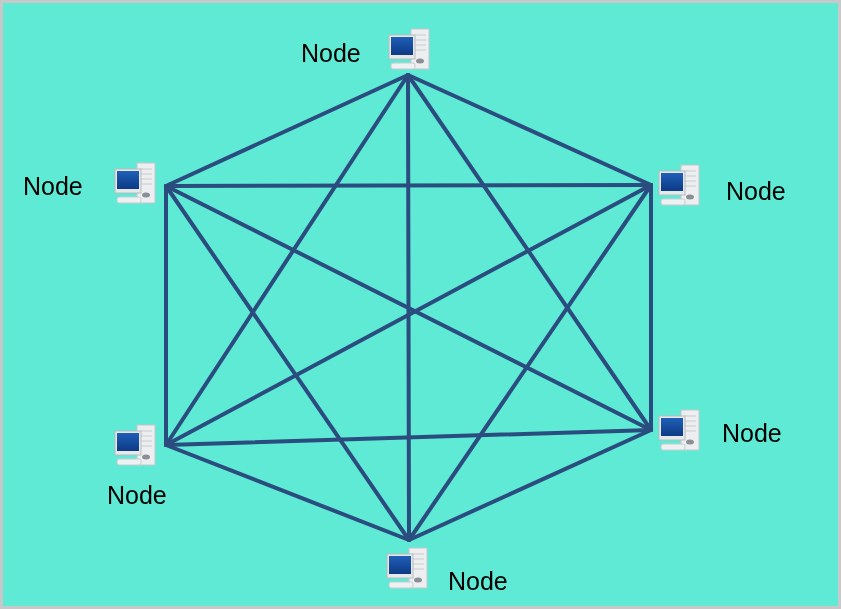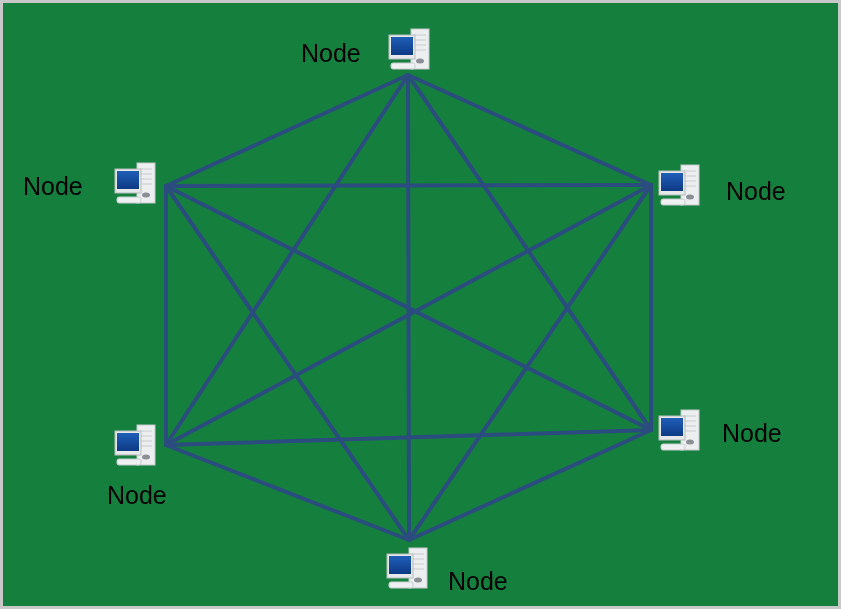--- a/index.html
+++ b/index.html
@@ -1,21 +1,21 @@
 <!DOCTYPE html>
 <html><head>
 <meta charset="utf-8">
 <style>
   html, body { margin: 0; padding: 0; background: #ffffff; }
   #stage {
     position: relative;
     width: 841px; height: 609px;
     box-sizing: border-box;
     border: 3px solid #c8c8c8;
-    background: #15803d;
+    background: #5eead4;
     overflow: hidden;
     font-family: "Liberation Sans", sans-serif;
   }
   #edges { position: absolute; left: 0; top: 0; }
   .node-label {
     position: absolute;
     font-size: 25px;
     color: #000;
     line-height: 1;
     white-space: nowrap;

